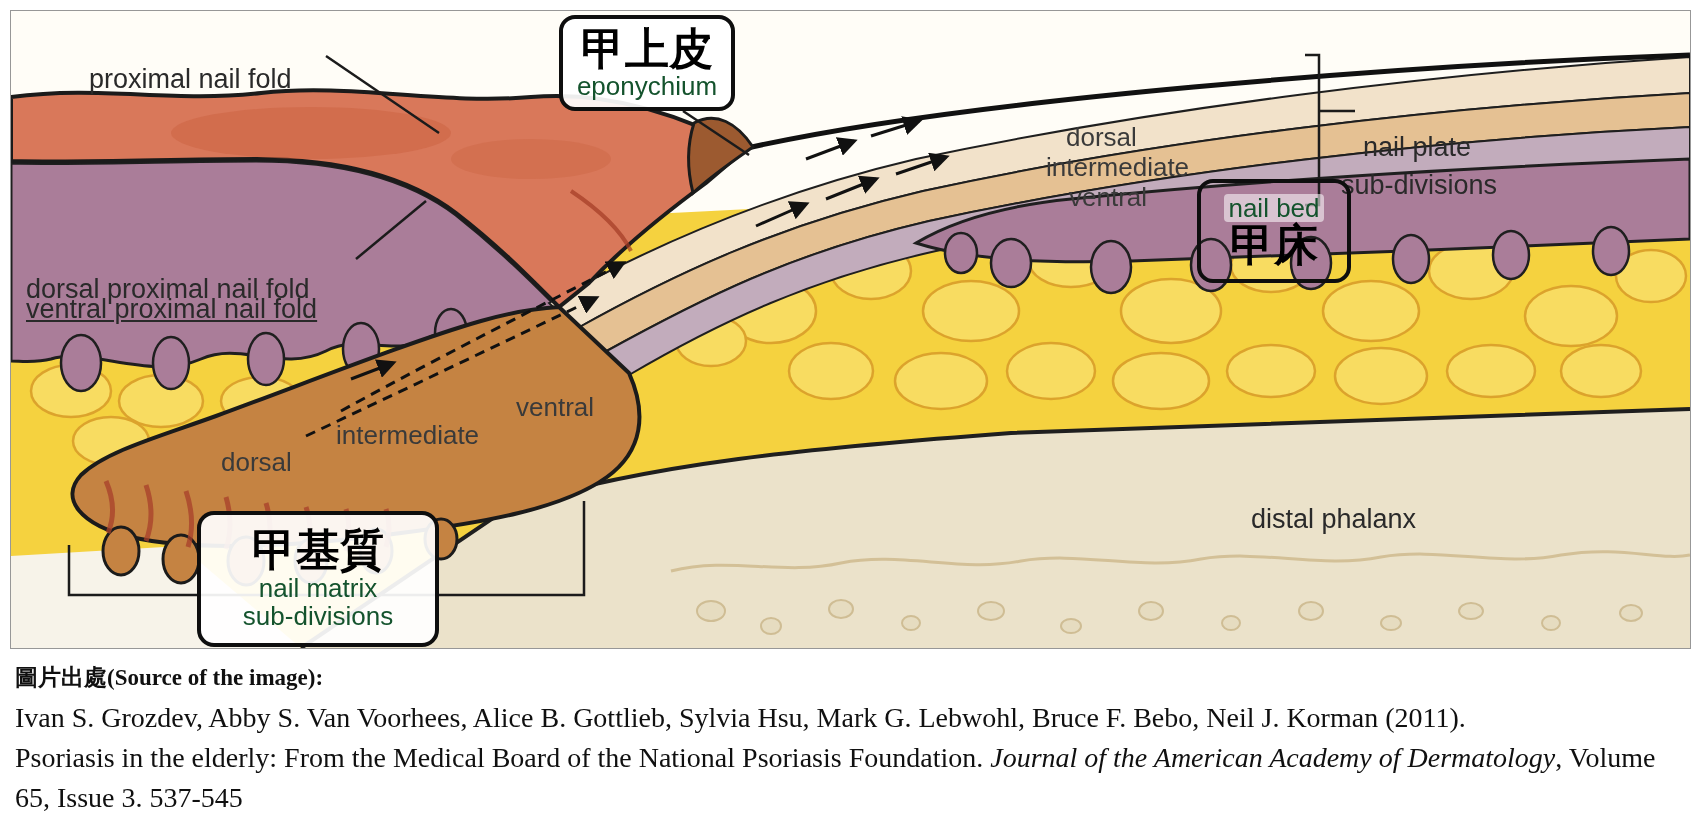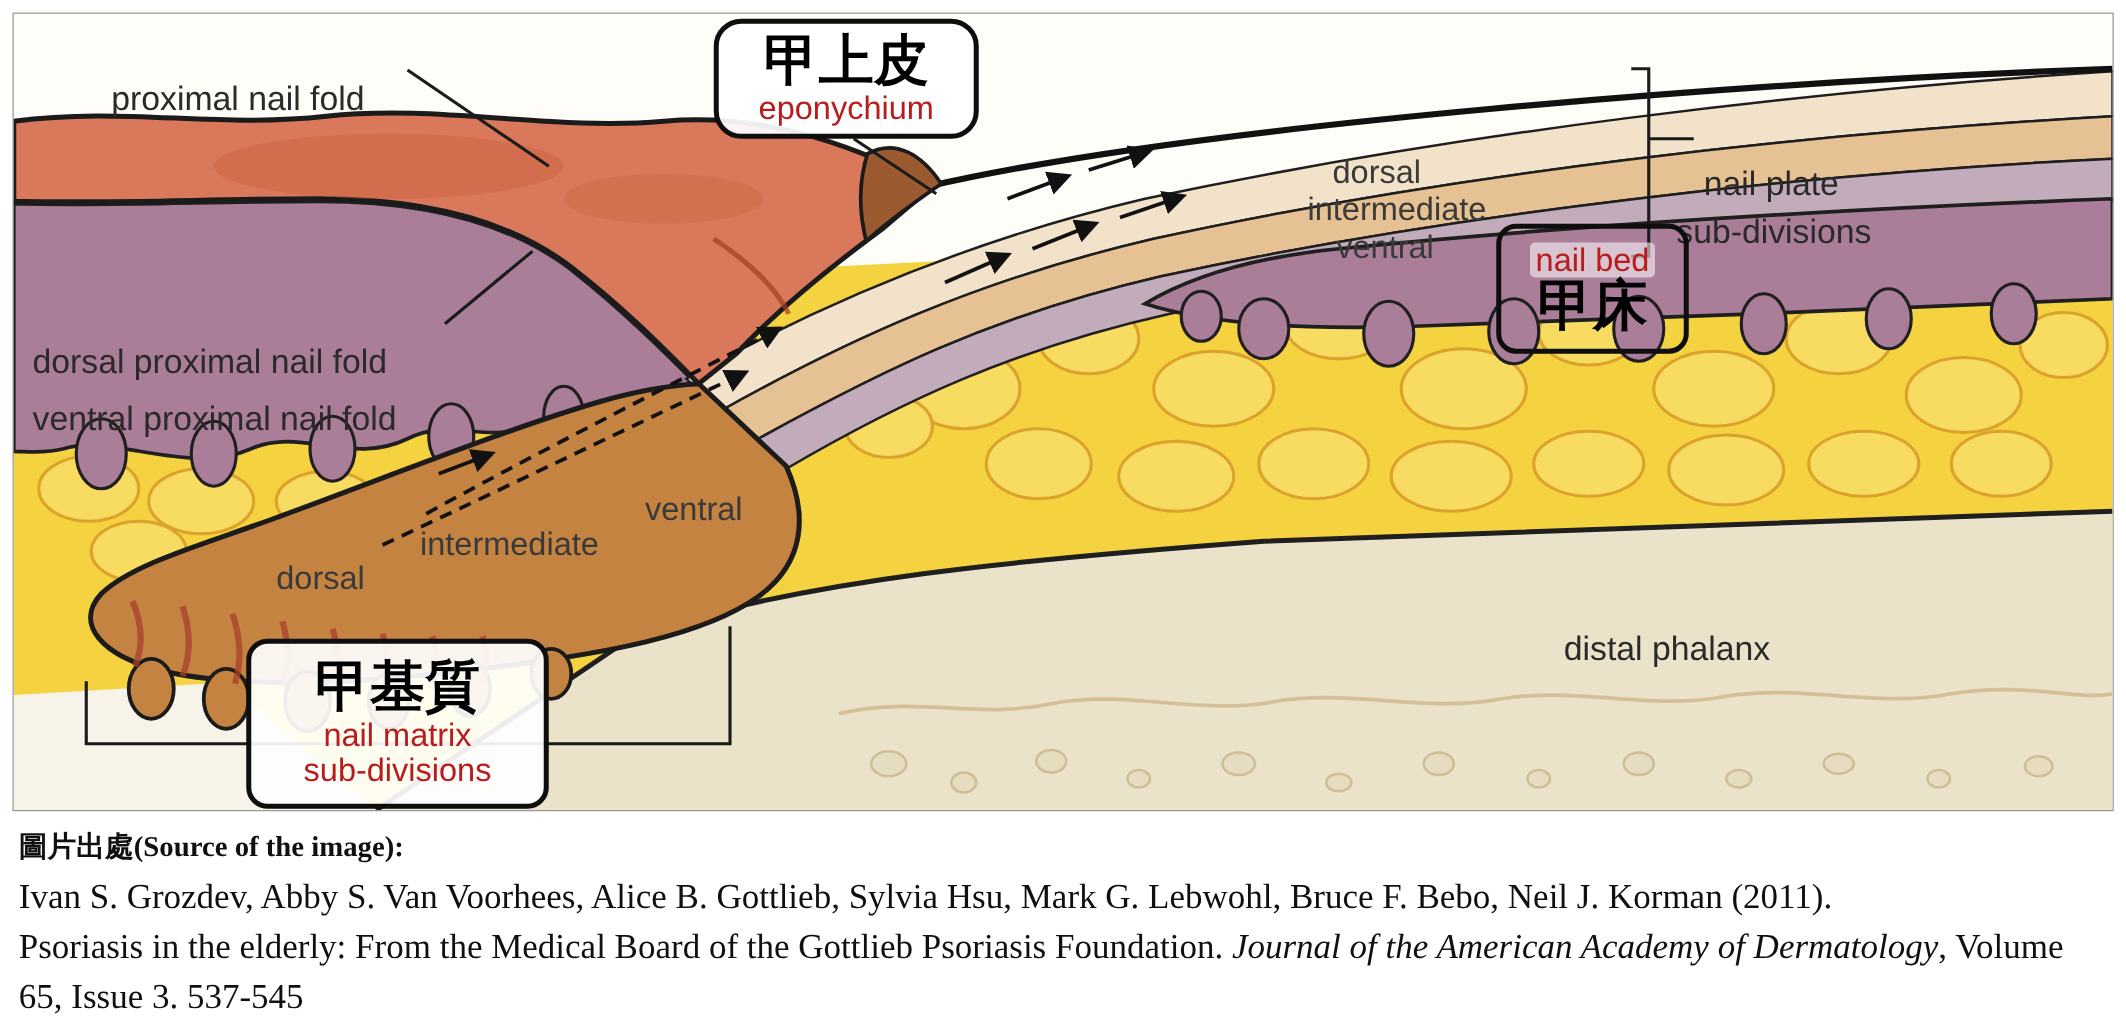--- a/index.html
+++ b/index.html
@@ -5,21 +5,21 @@
   html,body{margin:0;padding:0;background:#fff;}
   body{font-family:"Liberation Sans","DejaVu Sans",sans-serif;}
   .page{position:relative;width:1701px;height:823px;background:#ffffff;overflow:hidden;}
   .figure{position:absolute;left:10px;top:10px;width:1681px;height:639px;border:1px solid #979797;background:#fffdf7;box-sizing:border-box;}
   .figure svg{position:absolute;left:0;top:0;}
   .lbl{position:absolute;color:#2a2a2a;font-size:27px;white-space:nowrap;margin-top:31px;}
   .lbl.small{font-size:26px;color:#3a3a3a;}
   .callout{position:absolute;border:4px solid #0e0e0e;border-radius:16px;display:flex;flex-direction:column;align-items:center;justify-content:center;text-align:center;box-sizing:border-box;}
   .callout.bg-white{background:rgba(255,255,255,0.92);}
   .callout .zh{font-weight:700;color:#000;line-height:1.05;}
-  .callout .en{color:#b91c1c;line-height:1.1;}
+  .callout .en{color:#14532d;line-height:1.1;}
   .zh-big{font-size:44px;}
   .en-md{font-size:26px;}
   .nailbed-en{background:rgba(255,255,255,0.55);padding:0 4px;border-radius:4px;}
   .source{position:absolute;left:15px;top:662px;width:1670px;color:#101010;font-family:Liberation Serif, serif;}
   .src-head{font-size:23px;font-weight:700;margin-bottom:5px;}
   .src-line{font-size:28px;line-height:1.42;}
   .it{font-style:italic;}
 </style>
 </head>
 <body>
@@ -165,43 +165,43 @@
       </g>
     </svg>
 
     <div class="lbl" style="left:78px;top:22px;">proximal nail fold</div>
     <div class="lbl small" style="left:1055px;top:80px;">dorsal</div>
     <div class="lbl small" style="left:1035px;top:110px;">intermediate</div>
     <div class="lbl small" style="left:1058px;top:140px;">ventral</div>
     <div class="lbl" style="left:1352px;top:90px;">nail plate</div>
     <div class="lbl" style="left:1330px;top:128px;">sub-divisions</div>
     <div class="lbl" style="left:15px;top:232px;">dorsal proximal nail fold</div>
-    <div class="lbl" style="left:15px;top:278px;">ventral proximal nail fold</div>
+    <div class="lbl" style="left:15px;top:252px;text-decoration:underline;">ventral proximal nail fold</div>
     <div class="lbl small" style="left:505px;top:350px;">ventral</div>
     <div class="lbl small" style="left:325px;top:378px;">intermediate</div>
     <div class="lbl small" style="left:210px;top:405px;">dorsal</div>
     <div class="lbl" style="left:1240px;top:462px;">distal phalanx</div>
 
-    <div class="callout bg-white" style="left:560px;top:4px;width:212px;height:96px;border-radius:22px;">
+    <div class="callout bg-white" style="left:548px;top:4px;width:176px;height:96px;">
       <div class="zh zh-big">甲上皮</div>
       <div class="en en-md">eponychium</div>
     </div>
 
     <div class="callout" style="left:1186px;top:168px;width:154px;height:104px;">
       <div class="en en-md nailbed-en">nail bed</div>
       <div class="zh zh-big">甲床</div>
     </div>
 
     <div class="callout bg-white" style="left:186px;top:500px;width:242px;height:136px;border-radius:17px;">
       <div class="zh zh-big">甲基質</div>
       <div class="en en-md">nail matrix</div>
       <div class="en en-md">sub-divisions</div>
     </div>
   </div>
 
   <div class="source">
     <div class="src-head">圖片出處(Source of the image):</div>
     <div class="src-line">Ivan S. Grozdev, Abby S. Van Voorhees, Alice B. Gottlieb, Sylvia Hsu, Mark G. Lebwohl, Bruce F. Bebo, Neil J. Korman (2011).</div>
     <div class="src-line">
-      <span>Psoriasis in the elderly: From the Medical Board of the Gottlieb Psoriasis Foundation. </span><span class="it">Journal of the American Academy of Dermatology</span><span>, Volume 65, Issue 3. 537-545</span>
+      <span>Psoriasis in the elderly: From the Medical Board of the National Psoriasis Foundation. </span><span class="it">Journal of the American Academy of Dermatology</span><span>, Volume 65, Issue 3. 537-545</span>
     </div>
   </div>
 </div>
 
 </body></html>

